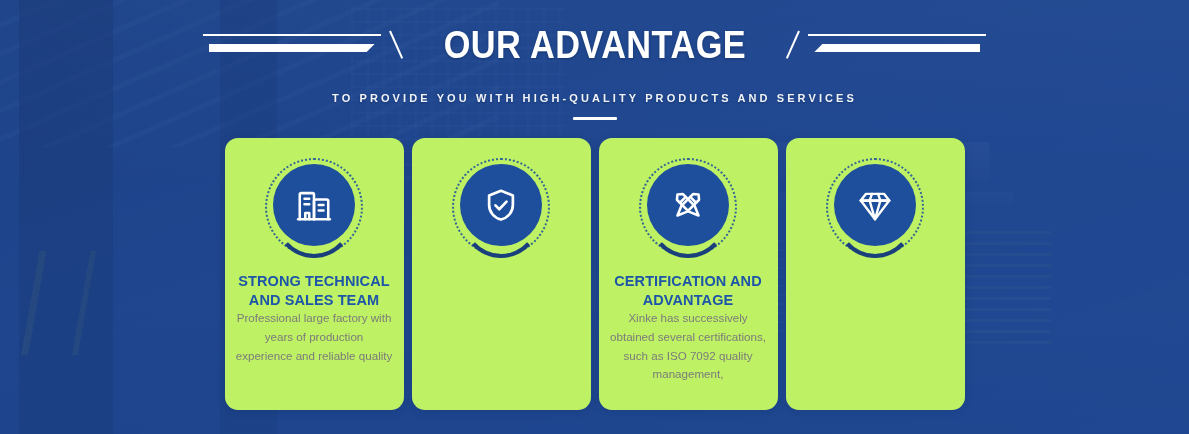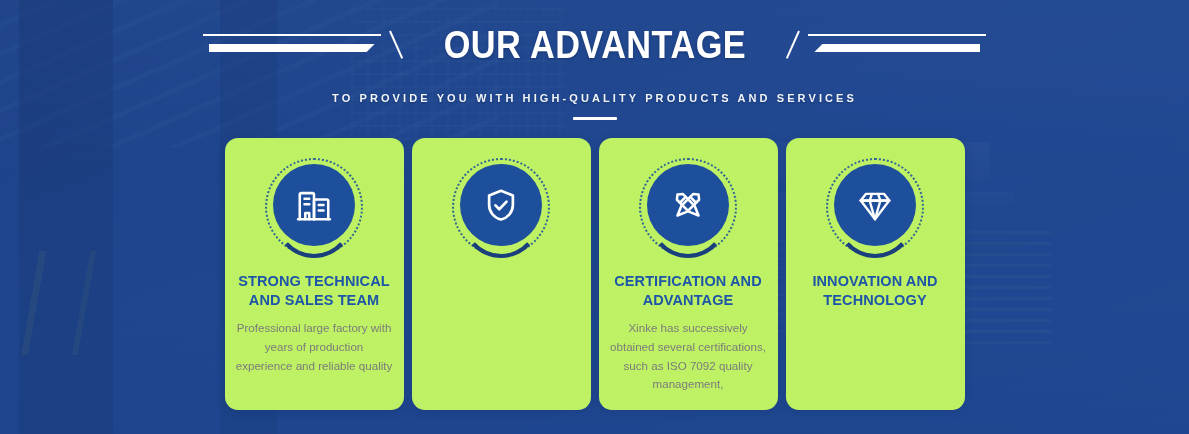--- a/index.html
+++ b/index.html
@@ -195,21 +195,20 @@
     margin-top:16px;
     color:#1d55a8;
     font-size:14.5px;
     font-weight:bold;
     line-height:1.28;
     letter-spacing:.1px;
     white-space:pre-line;
   }
 
   .card-desc {
-    margin-top:10px;
     color:#7b7b7b;
     font-size:11.6px;
     line-height:1.62;
     padding:0 1px;
   }
 </style>
 </head>
 <body>
 
 <div id="banner">
@@ -307,18 +306,16 @@
         <div class="circle">
           <svg width="38" height="38" viewBox="0 0 24 24" fill="none" stroke="#fff" stroke-width="1.5" stroke-linecap="round" stroke-linejoin="round">
             <path d="M3 9.2h18L12 21 3 9.2Z"></path>
             <path d="M6.2 5h11.6l3.2 4.2H3L6.2 5Z"></path>
             <path d="M3 9.2h18"></path>
             <path d="M8.6 9.2 12 21l3.4-11.8"></path>
             <path d="M8.6 9.2 10.1 5M15.4 9.2 13.9 5"></path>
           </svg>
         </div>
       </div>
-      <div class="card-title">INNOVATION AND
-TECHNOLOGY</div>
     </div>
 
   </div>
 </div>
 
 </body></html>

